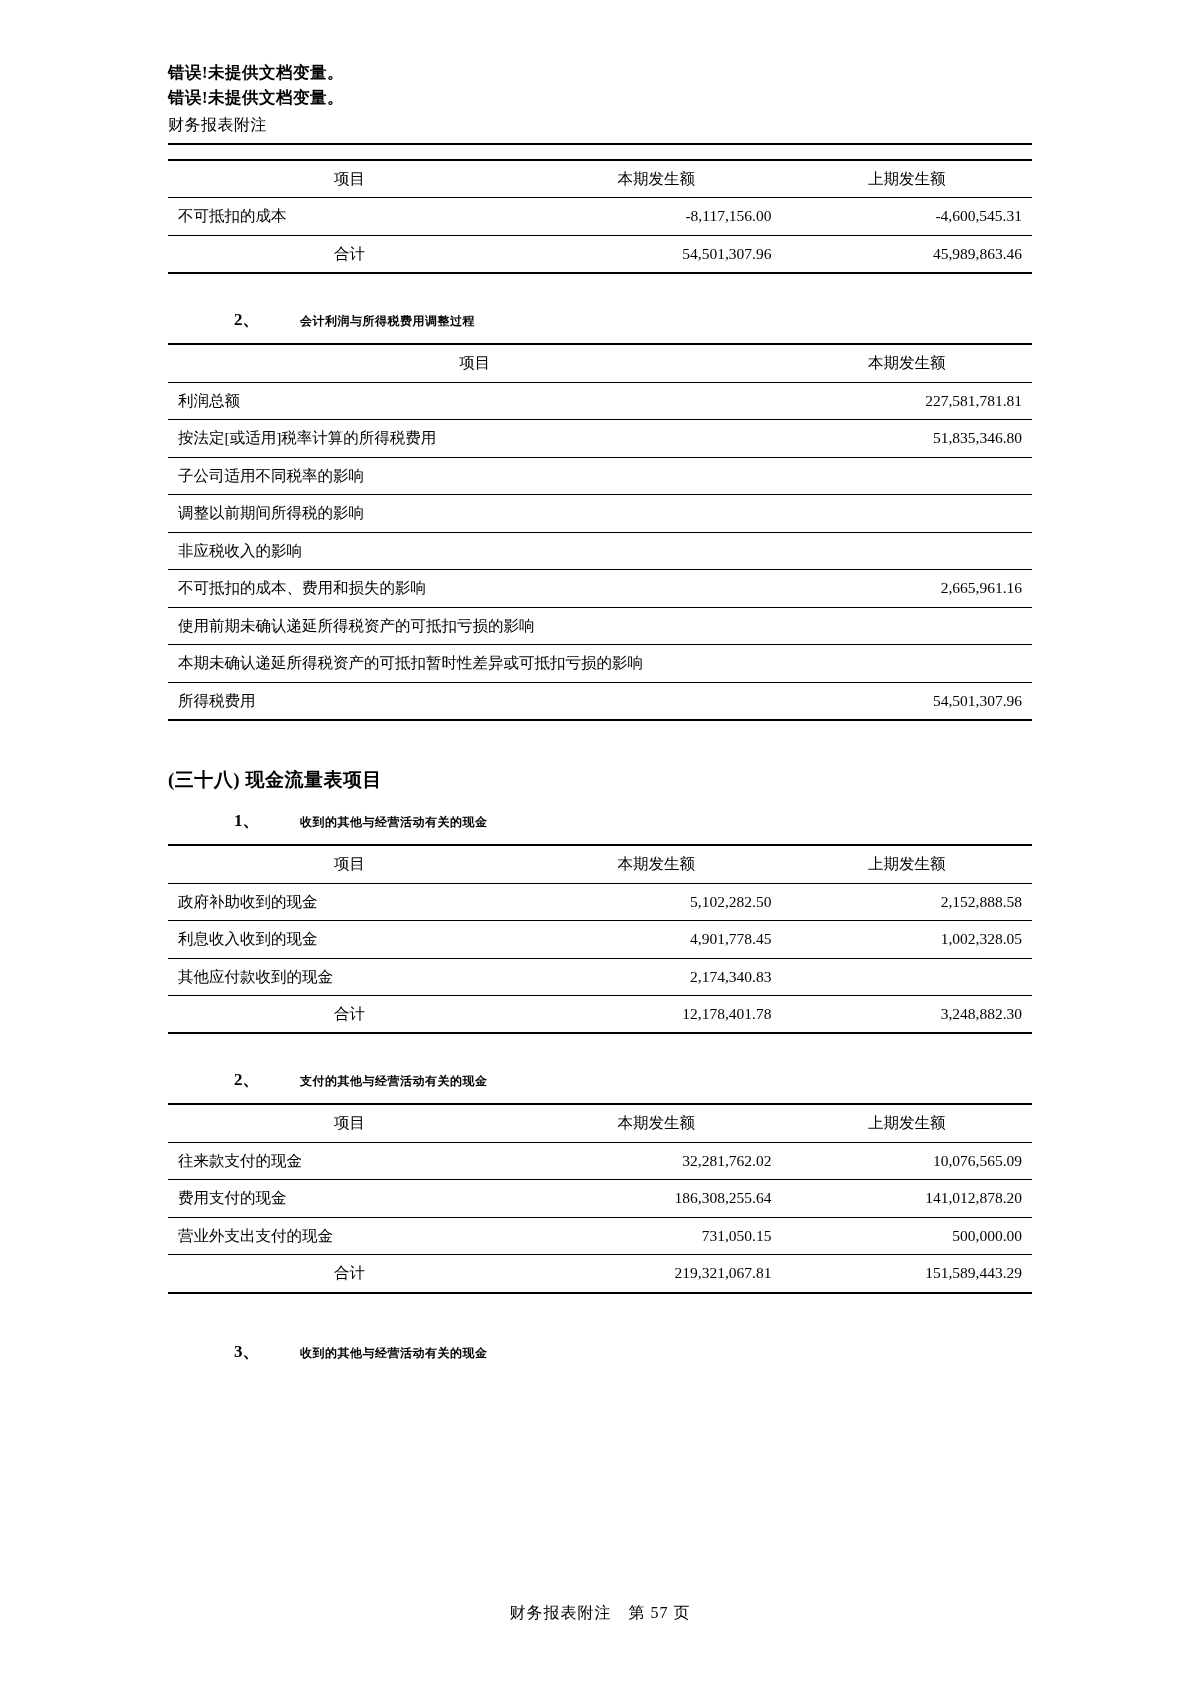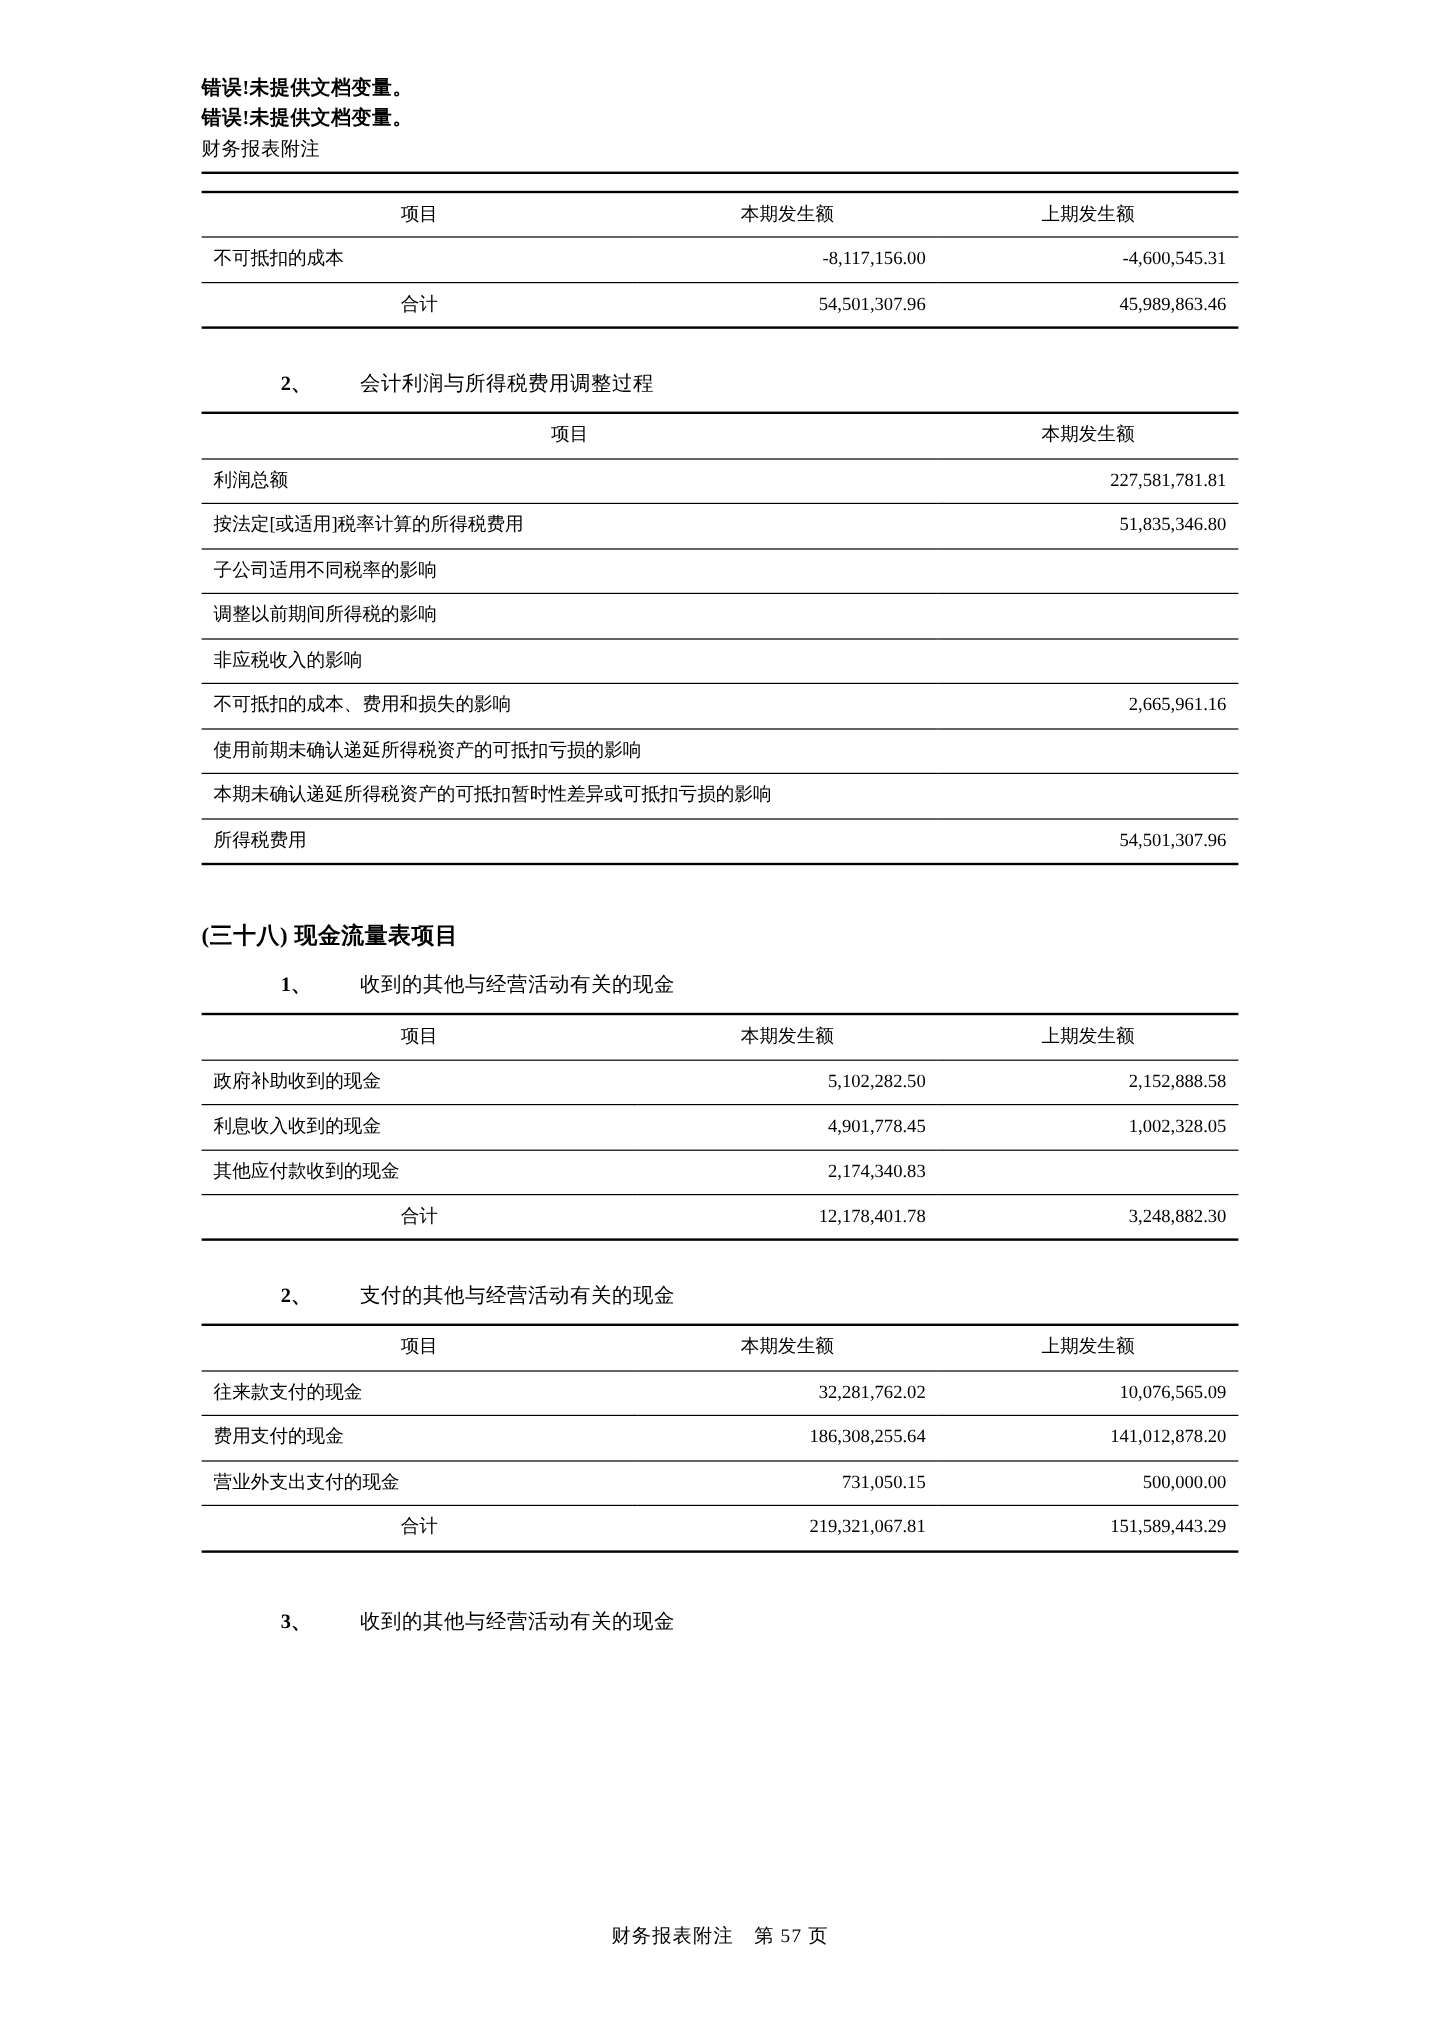--- a/index.html
+++ b/index.html
@@ -72,22 +72,22 @@
   .r { text-align: right; }
   .l { text-align: left; }
 
   .sec-num {
     display: inline-block;
     width: 66px;
     font-weight: bold;
     font-size: 17px;
   }
   .sec-title {
-    font-weight: normal;
-    font-size: 17px;
+    font-weight: bold;
+    font-size: 12px;
     letter-spacing: 0.5px;
   }
   .sec-head {
     margin: 34px 0 12px 66px;
     white-space: nowrap;
   }
   .big-head {
     font-weight: bold;
     font-size: 19px;
     margin: 46px 0 16px 0;

